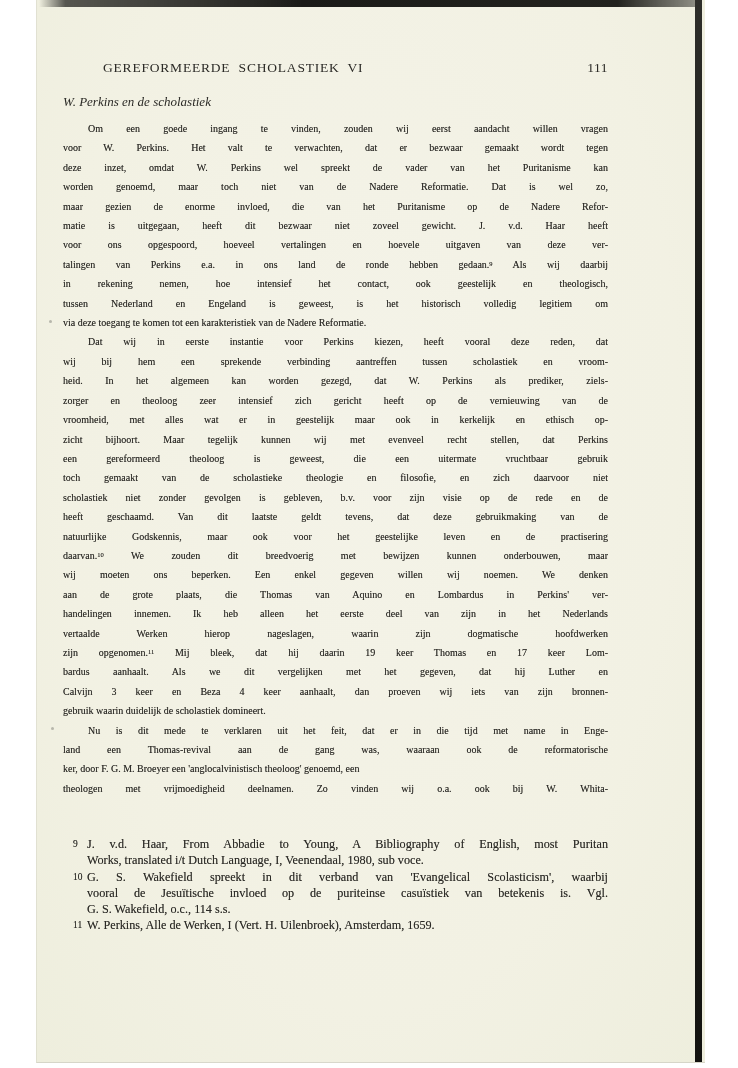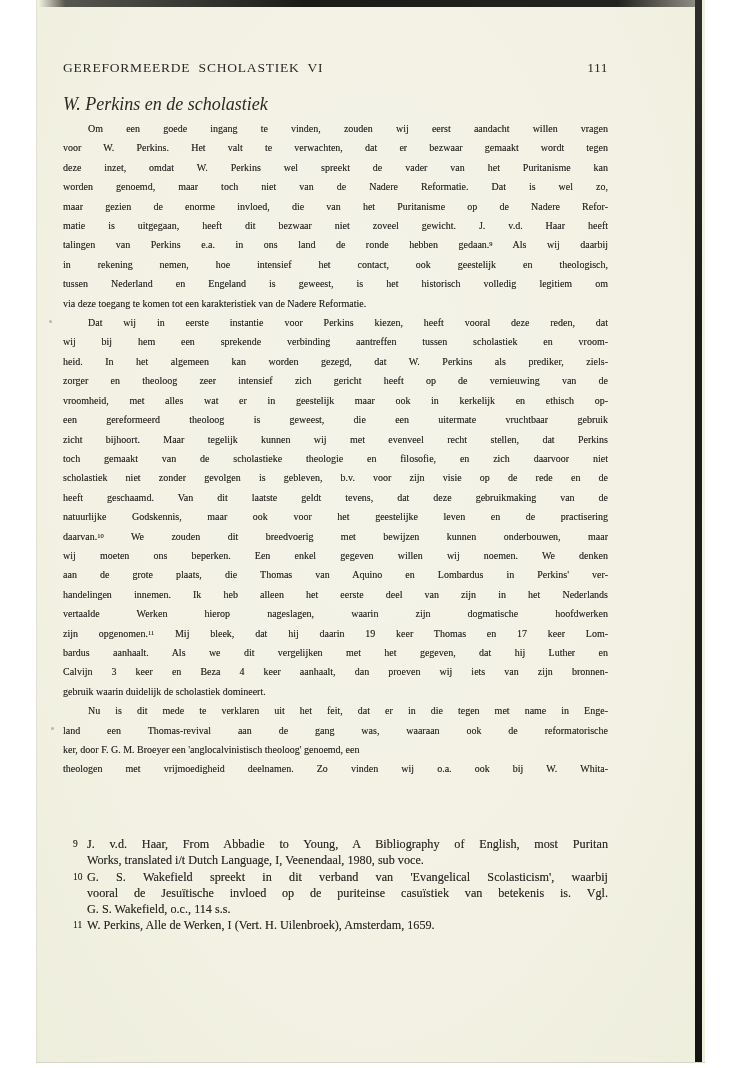--- a/index.html
+++ b/index.html
@@ -62,31 +62,32 @@
     top: 60px;
     width: 545px;
     display: flex;
     justify-content: space-between;
     align-items: baseline;
     font-size: 13.5px;
   }
   .header-title {
     letter-spacing: 0.8px;
     word-spacing: 4px;
+    margin-left: 40px;
   }
   .page-number {
     letter-spacing: 0.5px;
   }
   .section-heading {
     position: absolute;
     left: 26px;
     top: 94px;
     width: 545px;
     font-style: italic;
-    font-size: 18px;
+    font-size: 13px;
   }
   .body-text {
     position: absolute;
     left: 26px;
     top: 119px;
     width: 545px;
     font-size: 10px;
     line-height: 19.4px;
     text-shadow: 0 0 0.4px rgba(43,42,38,0.55);
   }
@@ -142,45 +143,46 @@
 
     <div class="section-heading">W. Perkins en de scholastiek</div>
 
     <div class="body-text" id="body-text">
         <div class="line ind"><span>Om een goede ingang te vinden, zouden wij eerst aandacht willen vragen</span></div>
         <div class="line"><span>voor W. Perkins. Het valt te verwachten, dat er bezwaar gemaakt wordt tegen</span></div>
         <div class="line"><span>deze inzet, omdat W. Perkins wel spreekt de vader van het Puritanisme kan</span></div>
         <div class="line"><span>worden genoemd, maar toch niet van de Nadere Reformatie. Dat is wel zo,</span></div>
         <div class="line"><span>maar gezien de enorme invloed, die van het Puritanisme op de Nadere Refor-</span></div>
         <div class="line"><span>matie is uitgegaan, heeft dit bezwaar niet zoveel gewicht. J. v.d. Haar heeft</span></div>
+        <div class="line"><span>voor ons opgespoord, hoeveel vertalingen en hoevele uitgaven van deze ver-</span></div>
         <div class="line"><span>talingen van Perkins e.a. in ons land de ronde hebben gedaan.</span><span class="sup">9</span><span> Als wij daarbij</span></div>
         <div class="line"><span>in rekening nemen, hoe intensief het contact, ook geestelijk en theologisch,</span></div>
         <div class="line"><span>tussen Nederland en Engeland is geweest, is het historisch volledig legitiem om</span></div>
         <div class="line last"><span>via deze toegang te komen tot een karakteristiek van de Nadere Reformatie.</span></div>
         <div class="line ind"><span>Dat wij in eerste instantie voor Perkins kiezen, heeft vooral deze reden, dat</span></div>
         <div class="line"><span>wij bij hem een sprekende verbinding aantreffen tussen scholastiek en vroom-</span></div>
         <div class="line"><span>heid. In het algemeen kan worden gezegd, dat W. Perkins als prediker, ziels-</span></div>
         <div class="line"><span>zorger en theoloog zeer intensief zich gericht heeft op de vernieuwing van de</span></div>
         <div class="line"><span>vroomheid, met alles wat er in geestelijk maar ook in kerkelijk en ethisch op-</span></div>
+        <div class="line"><span>zicht bijhoort. Maar tegelijk kunnen wij met evenveel recht stellen, dat Perkins</span></div>
         <div class="line"><span>een gereformeerd theoloog is geweest, die een uitermate vruchtbaar gebruik</span></div>
-        <div class="line"><span>zicht bijhoort. Maar tegelijk kunnen wij met evenveel recht stellen, dat Perkins</span></div>
         <div class="line"><span>toch gemaakt van de scholastieke theologie en filosofie, en zich daarvoor niet</span></div>
         <div class="line"><span>scholastiek niet zonder gevolgen is gebleven, b.v. voor zijn visie op de rede en de</span></div>
         <div class="line"><span>heeft geschaamd. Van dit laatste geldt tevens, dat deze gebruikmaking van de</span></div>
         <div class="line"><span>natuurlijke Godskennis, maar ook voor het geestelijke leven en de practisering</span></div>
         <div class="line"><span>daarvan.</span><span class="sup">10</span><span> We zouden dit breedvoerig met bewijzen kunnen onderbouwen, maar</span></div>
         <div class="line"><span>wij moeten ons beperken. Een enkel gegeven willen wij noemen. We denken</span></div>
         <div class="line"><span>aan de grote plaats, die Thomas van Aquino en Lombardus in Perkins' ver-</span></div>
         <div class="line"><span>handelingen innemen. Ik heb alleen het eerste deel van zijn in het Nederlands</span></div>
         <div class="line"><span>vertaalde </span><span class="i">Werken</span><span> hierop nageslagen, waarin zijn dogmatische hoofdwerken</span></div>
         <div class="line"><span>zijn opgenomen.</span><span class="sup">11</span><span> Mij bleek, dat hij daarin 19 keer Thomas en 17 keer Lom-</span></div>
         <div class="line"><span>bardus aanhaalt. Als we dit vergelijken met het gegeven, dat hij Luther en</span></div>
         <div class="line"><span>Calvijn 3 keer en Beza 4 keer aanhaalt, dan proeven wij iets van zijn bronnen-</span></div>
         <div class="line last"><span>gebruik waarin duidelijk de scholastiek domineert.</span></div>
-        <div class="line ind"><span>Nu is dit mede te verklaren uit het feit, dat er in die tegen met name in Enge-</span></div>
+        <div class="line ind"><span>Nu is dit mede te verklaren uit het feit, dat er in die tijd met name in Enge-</span></div>
         <div class="line"><span>land een Thomas-revival aan de gang was, waaraan ook de reformatorische</span></div>
         <div class="line last"><span>ker, door F. G. M. Broeyer een 'anglocalvinistisch theoloog' genoemd, een</span></div>
         <div class="line"><span>theologen met vrijmoedigheid deelnamen. Zo vinden wij o.a. ook bij W. Whita-</span></div>
       </div>
 
     <div class="footnotes" id="footnotes">
         <div class="fn-line"><span class="fn-num">9</span><span>J. v.d. Haar, </span><span class="i">From Abbadie to Young, A Bibliography of English, most Puritan</span></div>
         <div class="fn-line nojust"><span class="i">Works, translated i/t Dutch Language, I,</span><span> Veenendaal, 1980, sub voce.</span></div>
         <div class="fn-line"><span class="fn-num">10</span><span>G. S. Wakefield spreekt in dit verband van 'Evangelical Scolasticism', waarbij</span></div>
         <div class="fn-line"><span>vooral de Jesuïtische invloed op de puriteinse casuïstiek van betekenis is. Vgl.</span></div>

